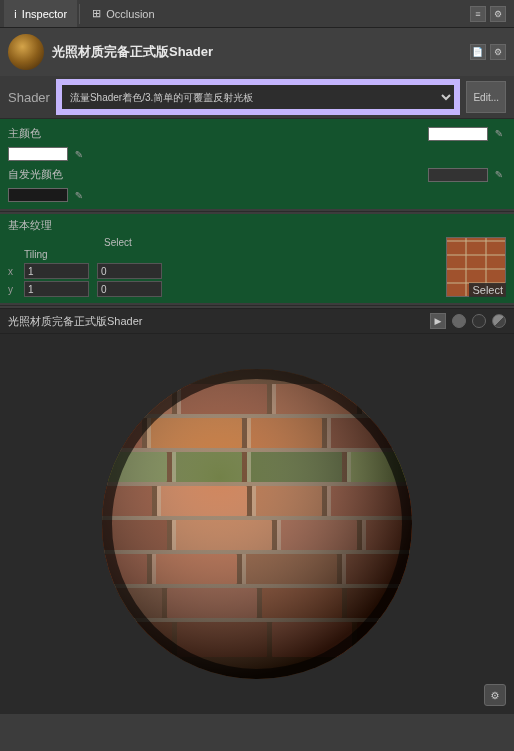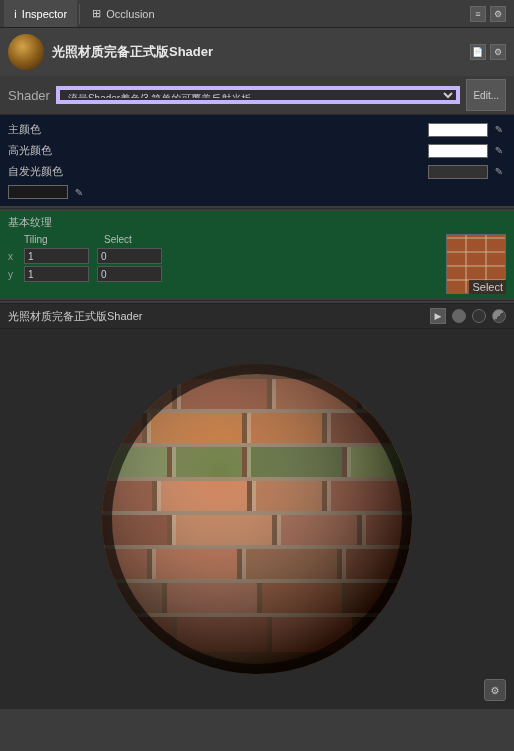--- a/index.html
+++ b/index.html
@@ -100,40 +100,40 @@
       border-bottom: 1px solid #2a2a2a;
     }
     .shader-label {
       color: #aaa;
       font-size: 13px;
       flex-shrink: 0;
     }
     .shader-select {
       flex: 1;
       background: #2d2d2d;
-      border: 4px solid #c4b5fd;
+      border: 6px solid #c4b5fd;
       color: #ccc;
       font-size: 10px;
       padding: 2px 4px;
-      height: 18px;
+      height: 36px;
     }
     .shader-edit-btn {
       background: #555;
       border: 1px solid #666;
       color: #ccc;
       font-size: 10px;
       padding: 1px 6px;
       cursor: pointer;
       height: 32px;
       flex-shrink: 0;
     }
 
     
     .properties {
-      background: #0f172a;
+      background: #14532d;
       padding: 4px 0;
     }
     .prop-row {
       display: flex;
       align-items: center;
       padding: 3px 8px;
       min-height: 20px;
     }
     .prop-label {
       color: #bbb;
@@ -182,20 +182,21 @@
       margin-bottom: 2px;
     }
     .tiling-offset-header {
       display: flex;
       margin-bottom: 3px;
     }
     .to-col1 {
       width: 80px;
       font-size: 10px;
       color: #bbb;
+      margin-top: 12px;
     }
     .to-col2 {
       width: 80px;
       font-size: 10px;
       color: #bbb;
     }
     .to-label {
       width: 16px;
       font-size: 10px;
       color: #999;
@@ -381,21 +382,20 @@
 
 <div class="properties">
 
   <div class="prop-row">
     <span class="prop-label">主颜色</span>
     <div class="prop-color color-white"></div>
     <div class="prop-edit-icon">✎</div>
   </div>
 
   <div class="prop-row">
-    <span class="prop-label">高光颜色</span>
     <div class="prop-color color-white"></div>
     <div class="prop-edit-icon">✎</div>
   </div>
 
   <div class="prop-row">
     <span class="prop-label">自发光颜色</span>
     <div class="prop-color color-dark"></div>
     <div class="prop-edit-icon">✎</div>
   </div>
 

